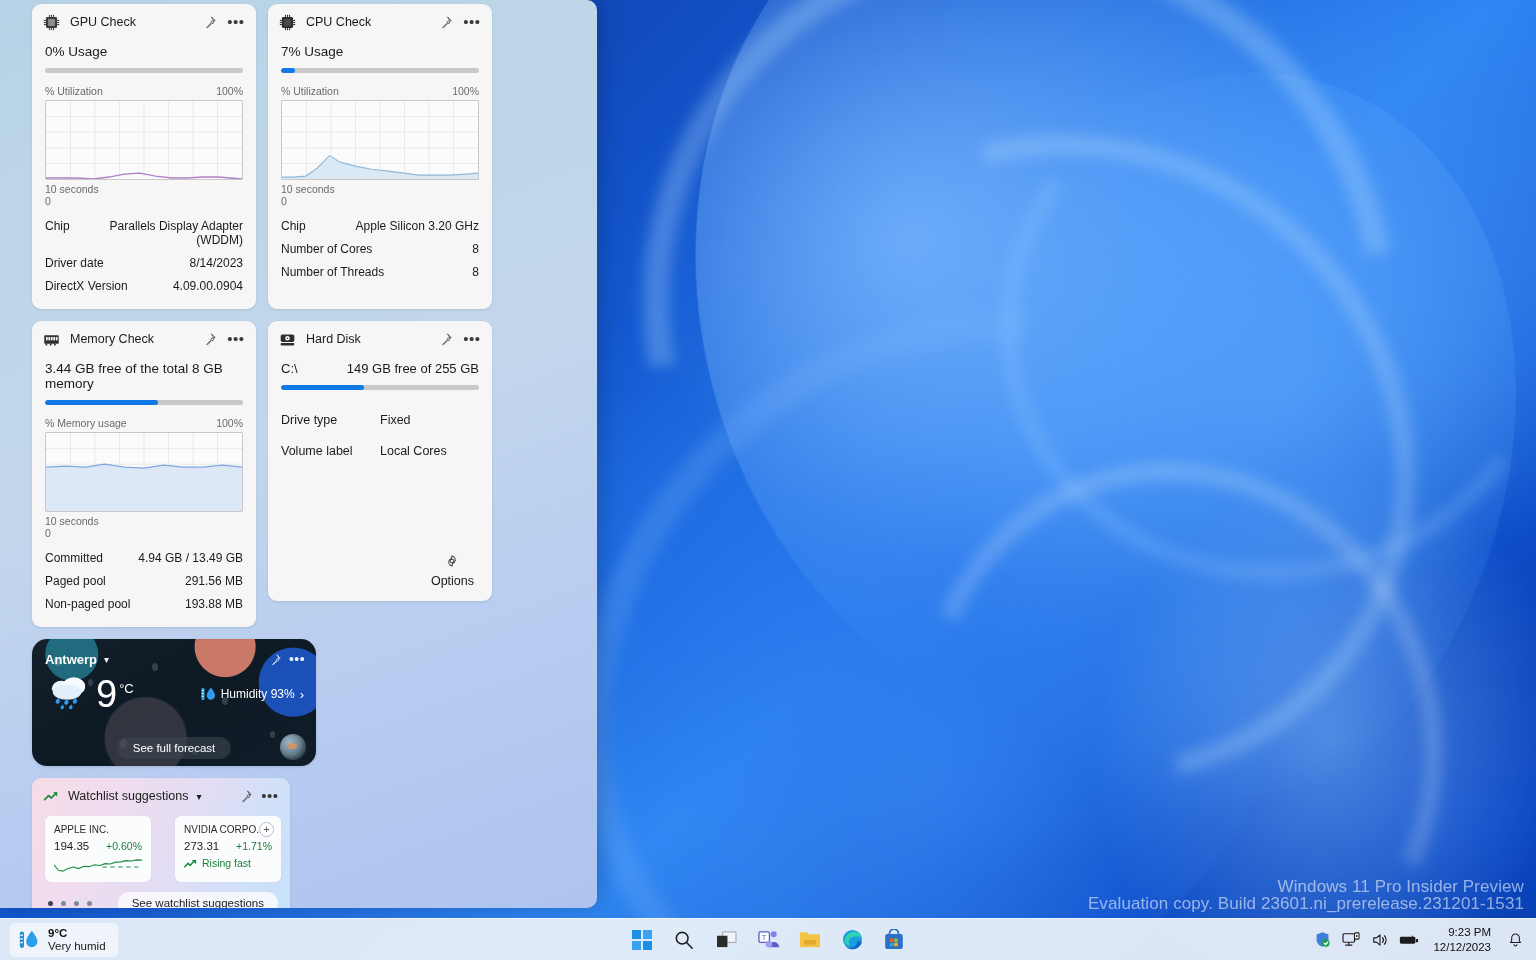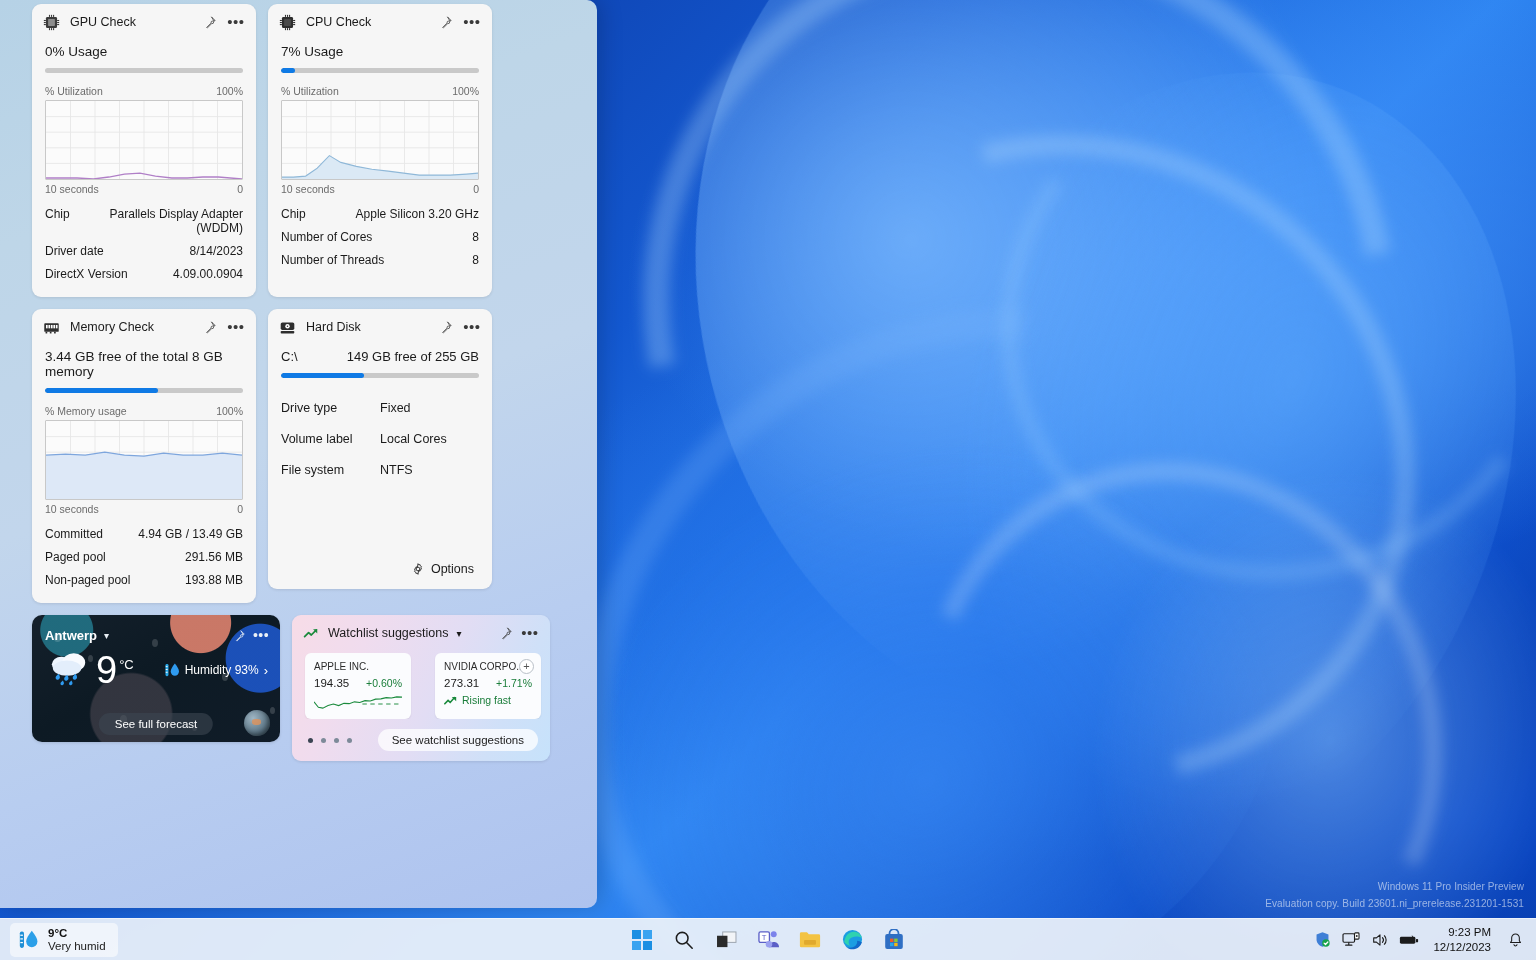--- a/index.html
+++ b/index.html
@@ -52,21 +52,21 @@
         border-width: 30px; border-color: rgba(120,180,250,.25) transparent transparent rgba(120,180,250,.25); }
   .s4 { left: 900px; top: 480px; width: 560px; height: 520px; transform: rotate(70deg);
         border-width: 18px; border-color: rgba(225,240,255,.22) transparent transparent rgba(225,240,255,.22); }
   .s5 { left: 1020px; top: 40px; width: 520px; height: 560px; transform: rotate(-100deg);
         border-width: 16px; border-color: rgba(160,210,255,.22) transparent transparent rgba(160,210,255,.22); }
 
   
   #watermark {
     position: absolute; right: 12px; bottom: 48px;
     text-align: right; color: rgba(255,255,255,.55);
-    font-size: 10px; line-height: 17px; letter-spacing: .1px;
+    font-size: 17px; line-height: 17px; letter-spacing: .1px;
   }
 
   
   #widgets-board {
     position: absolute; left: 0; top: 0;
     width: 597px; height: 908px;
     border-radius: 0 10px 10px 0;
     background: linear-gradient(160deg, #b6d2e6 0%, #bed6e8 22%, #c2d6ec 48%, #b8cdf0 72%, #aec3ef 100%);
     box-shadow: 4px 0 22px rgba(0,0,0,.18);
     overflow: hidden;
@@ -118,41 +118,41 @@
     display: flex; justify-content: space-between;
     font-size: 10.5px; color: #6b6b6b; margin-bottom: 3px;
   }
   .chart-box {
     height: 80px; border: 1px solid #c8c8c8; border-radius: 1px;
     background: #fbfbfb; position: relative; overflow: hidden;
   }
   .chart-box svg { display: block; width: 100%; height: 100%; }
   .axis-labels {
     display: flex; justify-content: space-between;
-    font-size: 10.5px; color: #6b6b6b; margin: 3px 0 7px;
+    font-size: 10.5px; color: #6b6b6b; margin: 3px 0 7px; flex-direction: column;
   }
   .kv { display: flex; justify-content: space-between; font-size: 12px; color: #1b1b1b; padding: 4.5px 0; }
   .kv .k { color: #1b1b1b; }
   .kv .v { color: #1b1b1b; text-align: right; }
 
   
   .hd-top { display: flex; justify-content: space-between; font-size: 13px; color: #1b1b1b; margin: 4px 0 9px; }
   .hd-rows { margin-top: 14px; }
   .hd-row { display: flex; font-size: 12.5px; color: #1b1b1b; padding: 8.5px 0; }
   .hd-row .k { width: 50%; }
   .options-btn {
     position: absolute; right: 12px; bottom: 9px;
     display: flex; align-items: center; gap: 6px;
     font-size: 12.5px; color: #1b1b1b; cursor: pointer;
-    padding: 4px 6px; border-radius: 4px;
+    padding: 4px 6px; border-radius: 4px; flex-direction: column;
   }
 
   
   #weather-card {
-    width: 248px; height: 127px; border-radius: 10px; position: relative; overflow: hidden;
+    width: 284px; height: 127px; border-radius: 15px; position: relative; overflow: hidden;
     box-shadow: 0 1px 3px rgba(0,0,0,.12);
     background:
       radial-gradient(circle at 14% 12%, rgba(35,120,140,.85) 0 26px, rgba(0,0,0,0) 27px),
       radial-gradient(circle at 68% 6%, rgba(222,130,110,.9) 0 30px, rgba(0,0,0,0) 31px),
       radial-gradient(circle at 92% 34%, rgba(30,90,210,.85) 0 34px, rgba(0,0,0,0) 35px),
       radial-gradient(circle at 40% 78%, rgba(60,60,70,.8) 0 40px, rgba(0,0,0,0) 42px),
       linear-gradient(150deg, #14202b 0%, #0d1a24 45%, #101c28 100%);
   }
   .rain-drop { position: absolute; background: rgba(255,255,255,.16); border-radius: 50%; }
   #weather-top { position: relative; display: flex; align-items: center; padding: 9px 8px 0 13px; }
@@ -540,24 +540,20 @@
             <i id="disk-bar-fill" style="width: 42%;"></i>
           </div>
         <div class="hd-rows" id="disk-rows">
             <div class="hd-row">
               <span class="k">Drive type</span>
               <span class="v">Fixed</span>
             </div>
             <div class="hd-row">
               <span class="k">Volume label</span>
               <span class="v">Local Cores</span>
-            </div>
-            <div class="hd-row">
-              <span class="k">File system</span>
-              <span class="v">NTFS</span>
             </div>
           </div>
       </div>
       <div class="options-btn">
         <svg width="14" height="14" viewBox="0 0 24 24">
           <path d="M12 8.8a3.2 3.2 0 100 6.4 3.2 3.2 0 000-6.4z" fill="none" stroke="#1b1b1b" stroke-width="1.5"></path>
           <path d="M12 2.8l1.1 2.1 2.4-.5.5 2.4 2.1 1.1-1.2 2.1 1.2 2.1-2.1 1.1-.5 2.4-2.4-.5L12 21.2l-1.1-2.1-2.4.5-.5-2.4-2.1-1.1 1.2-2.1-1.2-2.1 2.1-1.1.5-2.4 2.4.5z" fill="none" stroke="#1b1b1b" stroke-width="1.35" stroke-linejoin="round"></path>
         </svg>
         <span>Options</span>
       </div>

